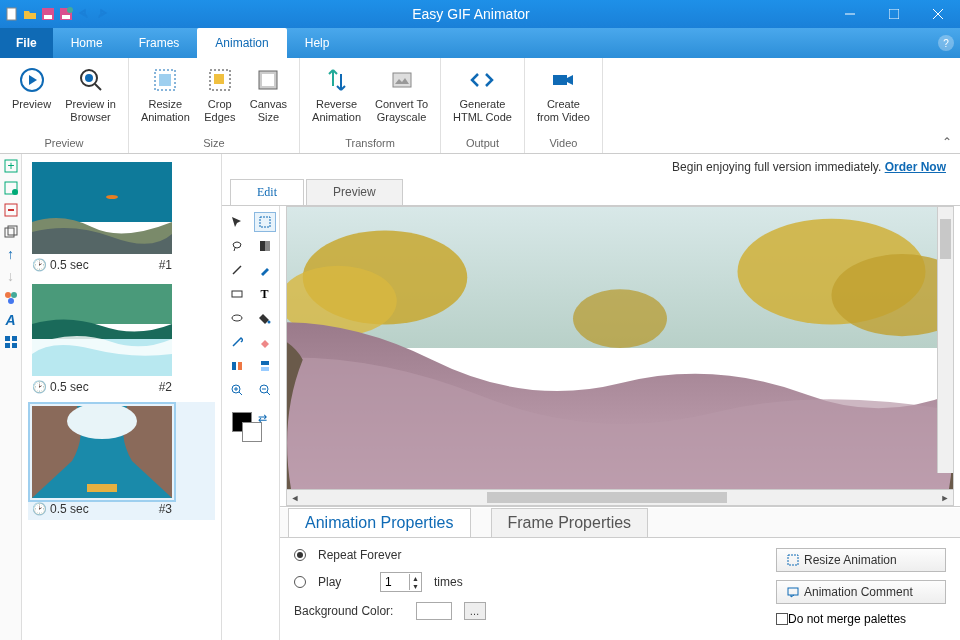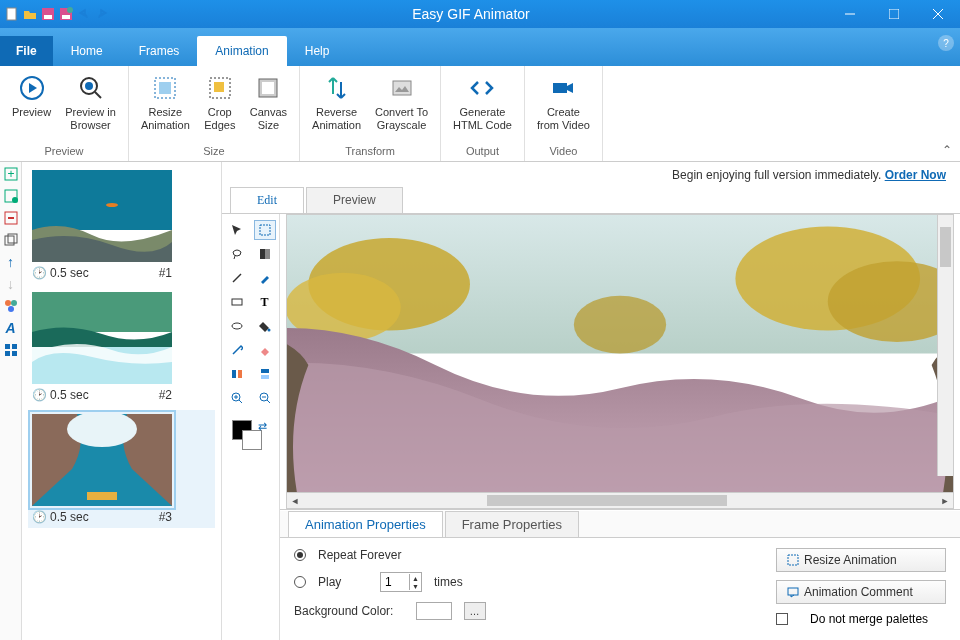--- a/index.html
+++ b/index.html
@@ -7,21 +7,21 @@
 
 
 .titlebar { height: 28px; background: linear-gradient(to bottom, #1e90e8, #1a80d8); display: flex; align-items: center; color: #fff; }
 .titlebar .qat { display: flex; gap: 2px; padding: 0 4px; }
 .titlebar .qat span { width: 16px; height: 16px; display: flex; align-items: center; justify-content: center; }
 .titlebar .title { flex: 1; text-align: center; font-size: 14px; }
 .titlebar .winbtns { display: flex; }
 .titlebar .winbtns div { width: 44px; height: 28px; display: flex; align-items: center; justify-content: center; }
 
 
-.tabsrow { height: 38px; background: linear-gradient(to bottom, #4aa8ec, #2c8ed8); display: flex; align-items: flex-end; position: relative; }
+.tabsrow { height: 30px; background: linear-gradient(to bottom, #4aa8ec, #2c8ed8); display: flex; align-items: flex-end; position: relative; }
 .file-tab { background: #0f6ab5; color: #fff; padding: 7px 16px; height: 30px; display: flex; align-items: center; font-weight: 600; }
 .tab { padding: 7px 18px; color: #fff; cursor: pointer; height: 30px; display: flex; align-items: center; }
 .tab.active { background: #fff; color: #0f6ab5; border-radius: 2px 2px 0 0; }
 .help-circle { position: absolute; right: 6px; top: 7px; width: 16px; height: 16px; border-radius: 50%; background: rgba(255,255,255,0.3); color: #fff; display: flex; align-items: center; justify-content: center; font-size: 10px; }
 
 
 .ribbon { height: 96px; background: #fff; border-bottom: 1px solid #ccc; display: flex; position: relative; }
 .ribbon-group { display: flex; flex-direction: column; border-right: 1px solid #e0e0e0; padding: 4px 8px 2px; }
 .ribbon-group .items { display: flex; flex: 1; gap: 6px; }
 .ribbon-btn { display: flex; flex-direction: column; align-items: center; justify-content: flex-start; padding: 2px 4px; cursor: pointer; }
@@ -73,36 +73,36 @@
 .vscroll { position: absolute; right: 0; top: 0; bottom: 16px; width: 16px; background: #f0f0f0; border-left: 1px solid #ccc; }
 .vscroll .vthumb { position: absolute; left: 2px; right: 2px; top: 12px; height: 40px; background: #c8c8c8; }
 .hscroll { height: 16px; background: #f0f0f0; border: 1px solid #ccc; border-top: none; margin: 0 6px; position: relative; }
 .hscroll .hthumb { position: absolute; top: 2px; bottom: 2px; left: 200px; width: 240px; background: #c8c8c8; }
 .hscroll .arr-l, .hscroll .arr-r { position: absolute; top: 0; bottom: 0; width: 16px; display: flex; align-items: center; justify-content: center; font-size: 9px; color: #555; }
 .hscroll .arr-l { left: 0; } .hscroll .arr-r { right: 0; }
 
 
 .props { border-top: 1px solid #ccc; padding: 0; }
 .props-tabs { display: flex; border-bottom: 1px solid #ccc; padding-left: 8px; position: relative; top: 1px; background: #fafafa; }
-.props-tab { padding: 5px 16px; border: 1px solid #ccc; background: #f2f2f2; color: #555; margin-right: 2px; border-bottom: none; cursor: pointer; font-size: 13px; }
+.props-tab { padding: 5px 16px; border: 1px solid #ccc; background: #f2f2f2; color: #555; margin-right: 20px; border-bottom: none; cursor: pointer; font-size: 16px; }
 .props-tab.active { background: #fff; color: #0f6ab5; }
 .props-body { padding: 10px 14px; display: flex; border-top: 1px solid #ccc; }
 .props-left { flex: 1; }
 .props-left .row { display: flex; align-items: center; gap: 12px; margin-bottom: 10px; font-size: 12px; color: #333; }
 .radio { width: 12px; height: 12px; border-radius: 50%; border: 1px solid #555; display: inline-flex; align-items: center; justify-content: center; }
 .radio.checked::after { content: ""; width: 6px; height: 6px; border-radius: 50%; background: #333; }
 .spin { display: flex; align-items: center; border: 1px solid #aaa; }
 .spin input { width: 28px; border: none; padding: 2px 4px; font-size: 12px; }
 .spin .ud { display: flex; flex-direction: column; }
 .spin .ud span { width: 12px; height: 8px; font-size: 7px; display: flex; align-items: center; justify-content: center; border-left: 1px solid #aaa; cursor: pointer; }
 .colorbox { width: 36px; height: 18px; border: 1px solid #aaa; background: #fff; }
 .dots { width: 22px; height: 18px; border: 1px solid #aaa; background: #eee; display: flex; align-items: center; justify-content: center; cursor: pointer; font-size: 10px; letter-spacing: 1px; }
 .props-right { width: 170px; display: flex; flex-direction: column; gap: 8px; }
 .props-right .btn { justify-content: flex-start; width: 100%; }
-.chk { display: flex; align-items: center; gap: 22px; font-size: 12px; }
+.chk { display: flex; align-items: center; gap: 0; font-size: 12px; }
 .chk .box { width: 12px; height: 12px; border: 1px solid #555; }
 </style>
 </head>
 <body>
 
 <div class="titlebar">
   <div class="qat">
     <span>
         <svg width="14" height="14">
           <rect x="2" y="1" width="9" height="12" fill="#fff" stroke="#888"></rect>

